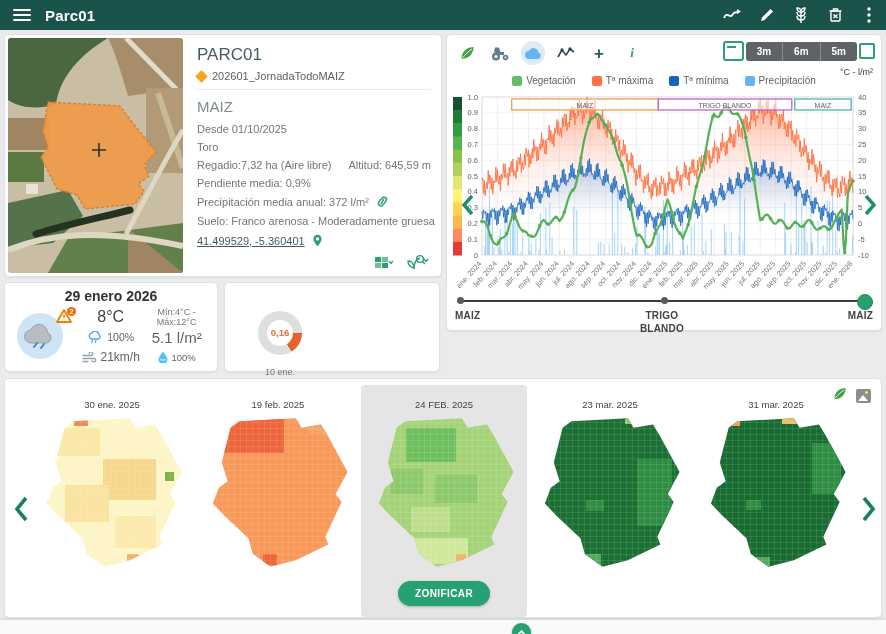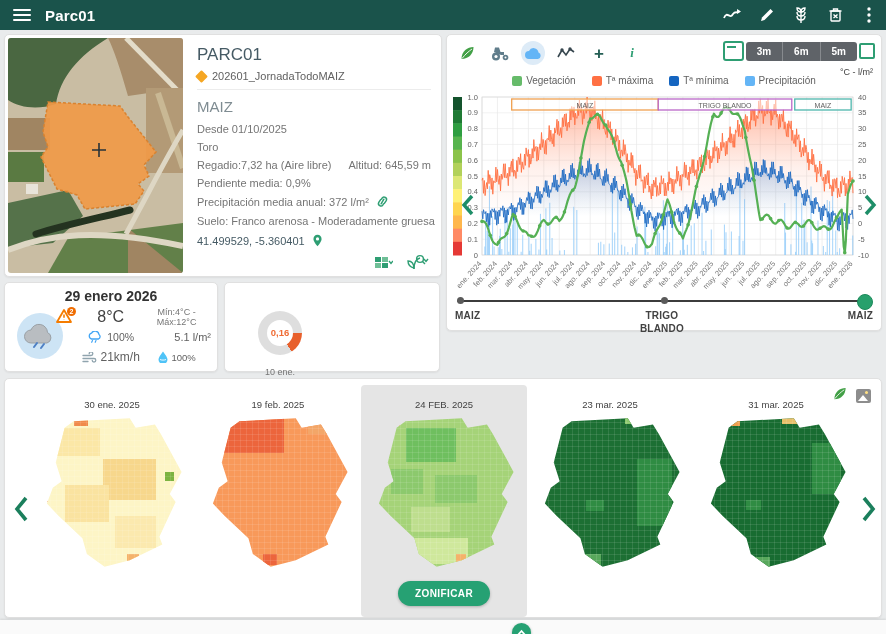--- a/index.html
+++ b/index.html
@@ -17,21 +17,21 @@
   
   .map{position:absolute;left:3px;top:3px;width:175px;height:235px;overflow:hidden;border-radius:3px}
   .finfo{position:absolute;left:192px;top:8px;right:10px;bottom:4px;font-size:11px;color:#757575}
   .fi-title{font-size:17px;color:#455a64;font-weight:500;margin:2px 0 5px}
   .fi-camp{display:flex;align-items:center;gap:6px;font-size:11px;color:#616161;margin-bottom:7px}
   .diamond{width:9px;height:9px;background:#f5a623;transform:rotate(45deg);border-radius:1px}
   .fi-div{border-top:1px solid #ececec;margin:4px 0 8px}
   .fi-crop{font-size:15px;color:#7f8c92;margin:0 0 8px}
   .fi-line{margin:0 0 6px;display:flex;align-items:center;gap:6px;white-space:nowrap}
   .fi-line .gap{width:14px}
-  .coords{color:#455a64;cursor:pointer}
+  .coords{color:#455a64;text-decoration:underline;cursor:pointer}
   .finfo-actions{position:absolute;right:2px;bottom:2px;display:flex;gap:14px;align-items:center}
   .drop{display:flex;align-items:center;cursor:pointer}
   
   .ctoolbar{position:absolute;left:8px;top:5px;height:26px;display:flex;align-items:center;gap:9px}
   .tbtn{width:24px;height:24px;display:flex;align-items:center;justify-content:center;cursor:pointer;border-radius:50%}
   .tbtn.active{background:#ddebf7}
   .plus{font-size:17px;color:#255f55;font-weight:bold;line-height:1}
   .infoi{font-size:13px;color:#2e9e73;font-style:italic;font-family:"Liberation Serif",serif;font-weight:bold}
   .rightctl{position:absolute;right:6px;top:6px;display:flex;align-items:center;gap:2px}
   .cal{width:17px;height:16px;border:2px solid #2e9e73;border-radius:3px;position:relative;cursor:pointer}
@@ -55,21 +55,21 @@
   
   .wtitle{font-size:14px;font-weight:bold;color:#333;text-align:center;margin-top:5px}
   .wicon{position:absolute;left:12px;top:28px;width:50px;height:50px}
   .wcircle{position:absolute;left:0;top:2px;width:46px;height:46px;border-radius:50%;background:#cde4f5}
   .warn{position:absolute;left:38px;top:-4px;width:22px;height:20px}
   .wgrid{position:absolute;left:74px;right:6px;top:24px;bottom:4px;display:grid;
     grid-template-columns:48% 52%;grid-template-rows:1fr 1fr 1fr;align-items:center}
   .wtemp{font-size:16px;color:#424242;text-align:center}
   .wminmax{font-size:9px;color:#757575;text-align:center}
   .wcell{display:flex;align-items:center;justify-content:center;gap:4px;font-size:10.5px;color:#616161}
-  .wamount{font-size:11px;color:#616161;text-align:right}
+  .wamount{font-size:15px;color:#616161;text-align:center}
   
   .donutwrap{position:absolute;left:32px;top:28px;width:46px;text-align:center}
   .donut{width:44px;height:44px;border-radius:50%;margin:0 auto;position:relative;
     background:conic-gradient(from 90deg,#e8602c 0deg 58deg,#dedede 58deg 360deg)}
   .donut:after{content:"";position:absolute;left:9px;top:9px;width:26px;height:26px;background:#fff;border-radius:50%}
   .dval{position:absolute;left:0;top:16px;width:44px;text-align:center;font-size:9.5px;font-weight:bold;color:#ef6c35;z-index:2}
   .ddate{font-size:9px;color:#757575;margin-top:12px}
   .vright{position:absolute;left:80px;right:8px;top:30px;text-align:center}
   .varrow{color:#f57c00;font-size:17px;font-weight:bold}
   .vval{font-size:17px;color:#616161}

